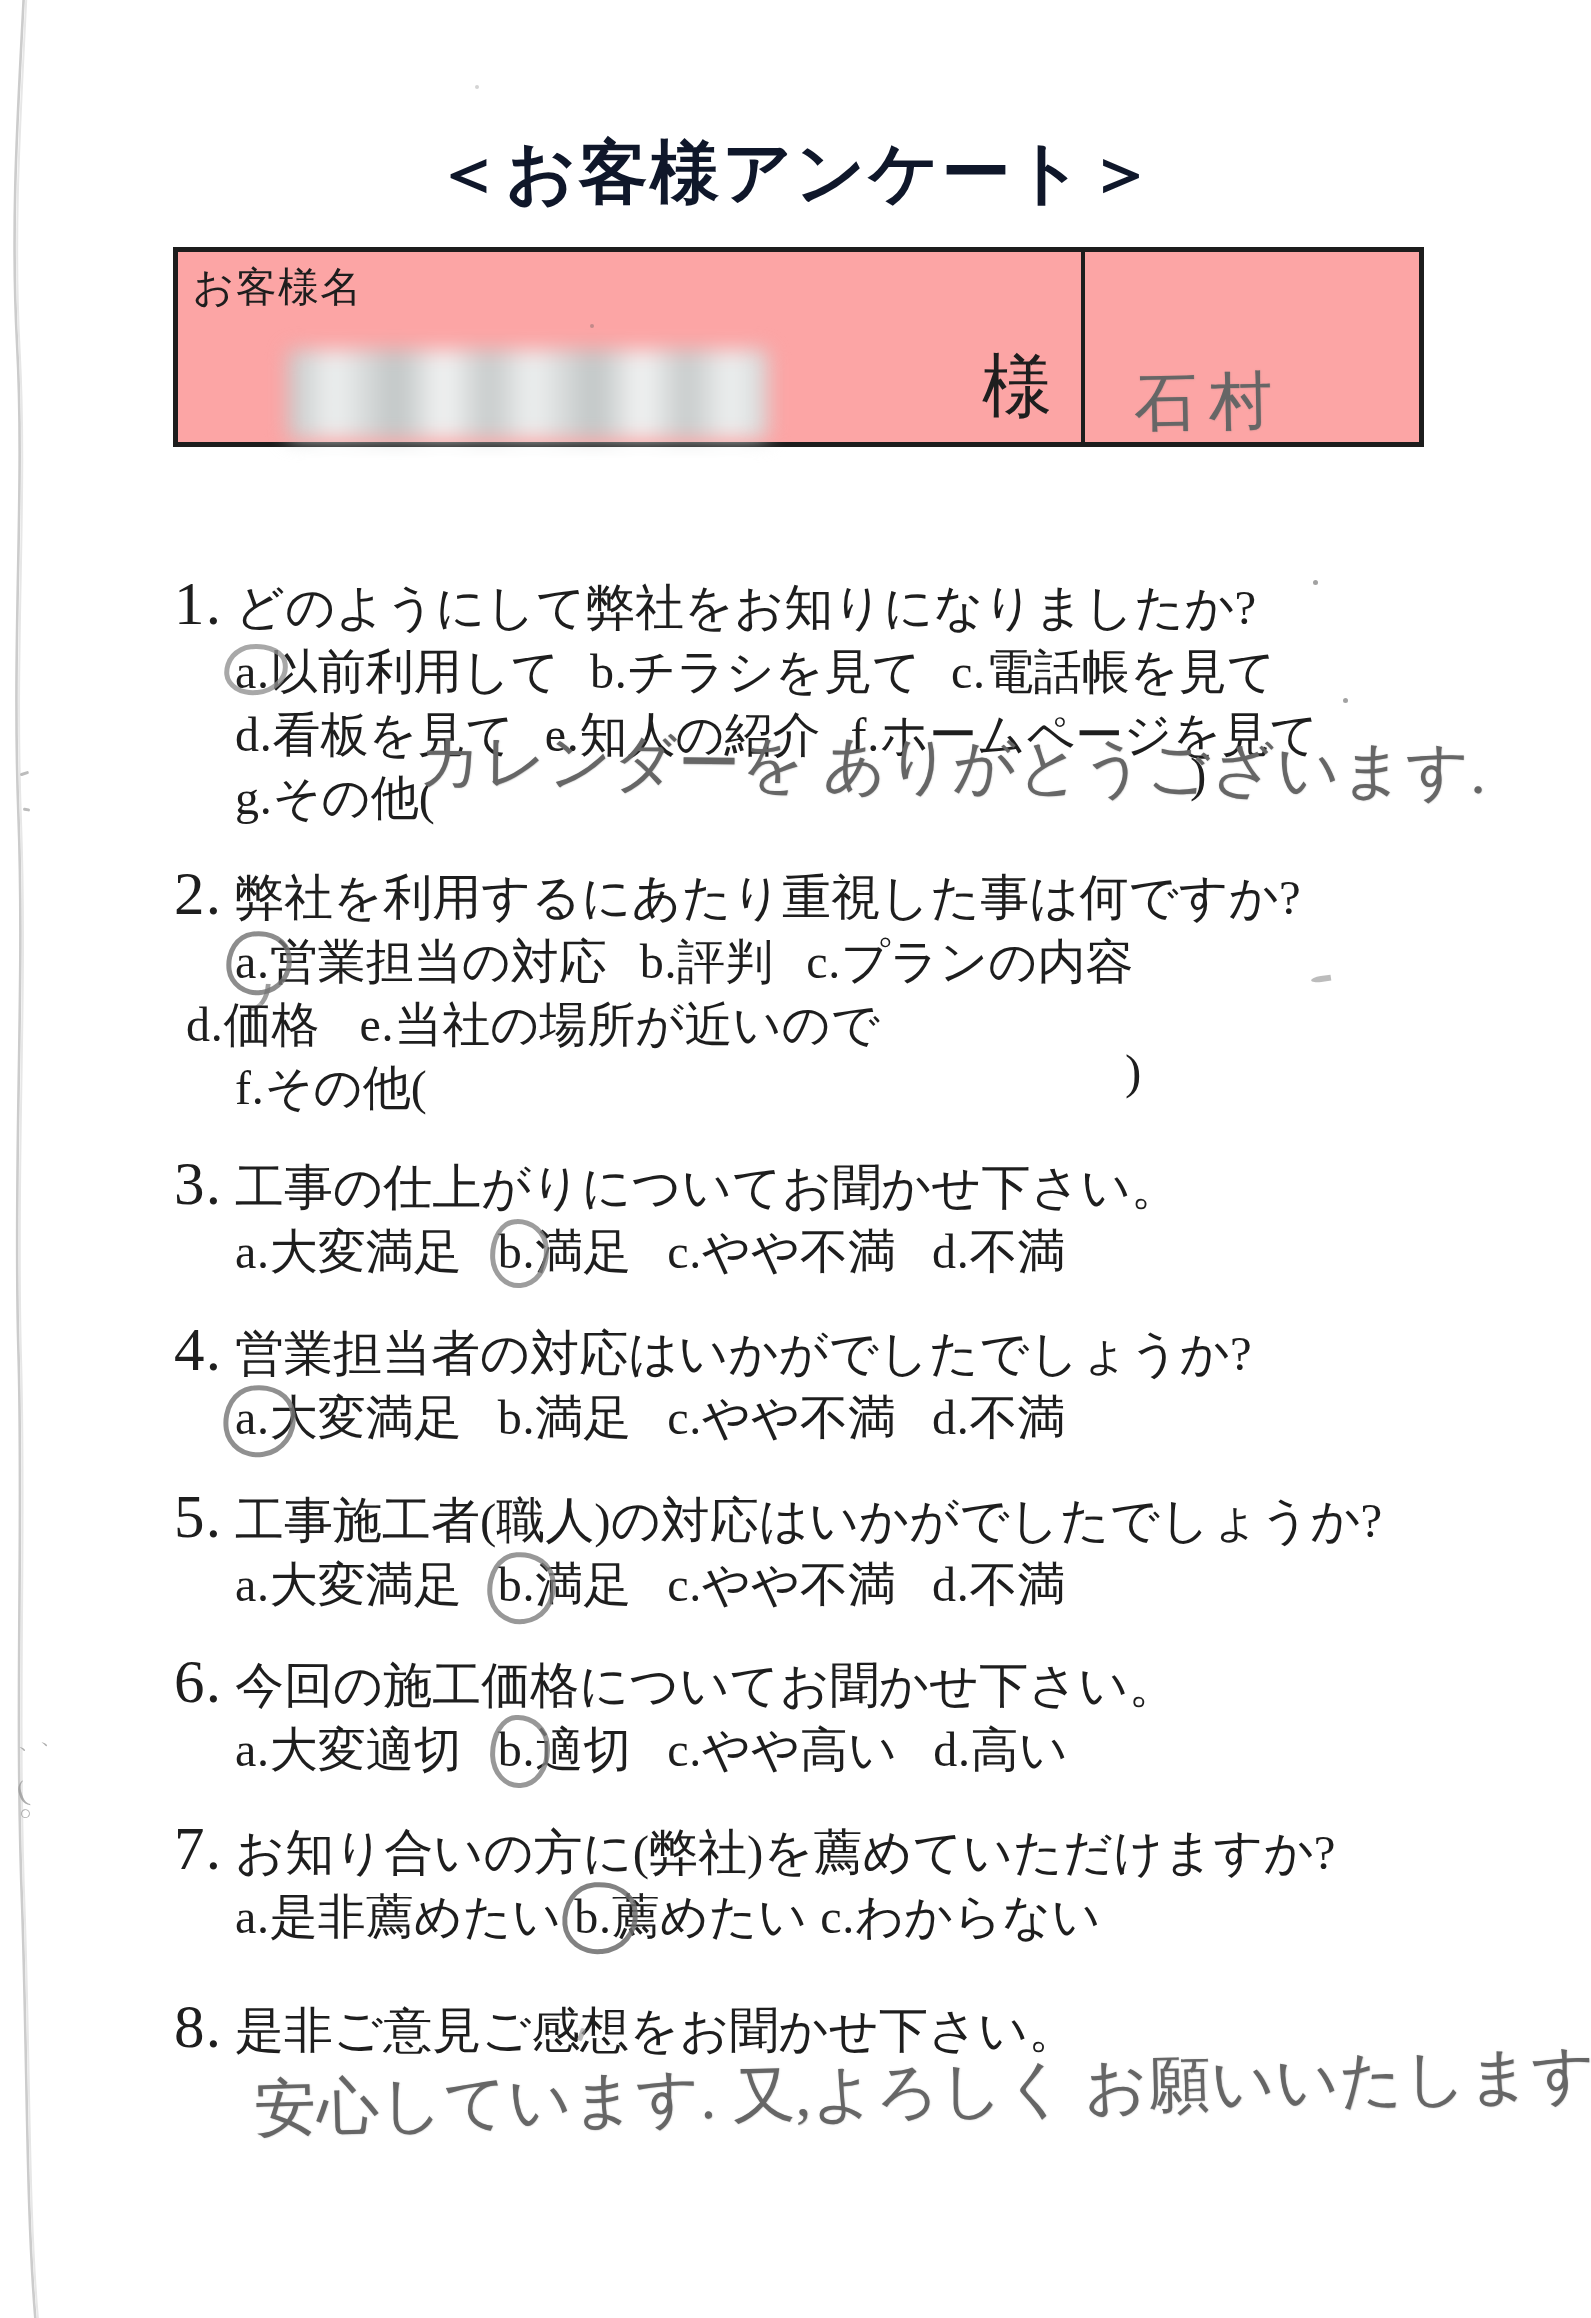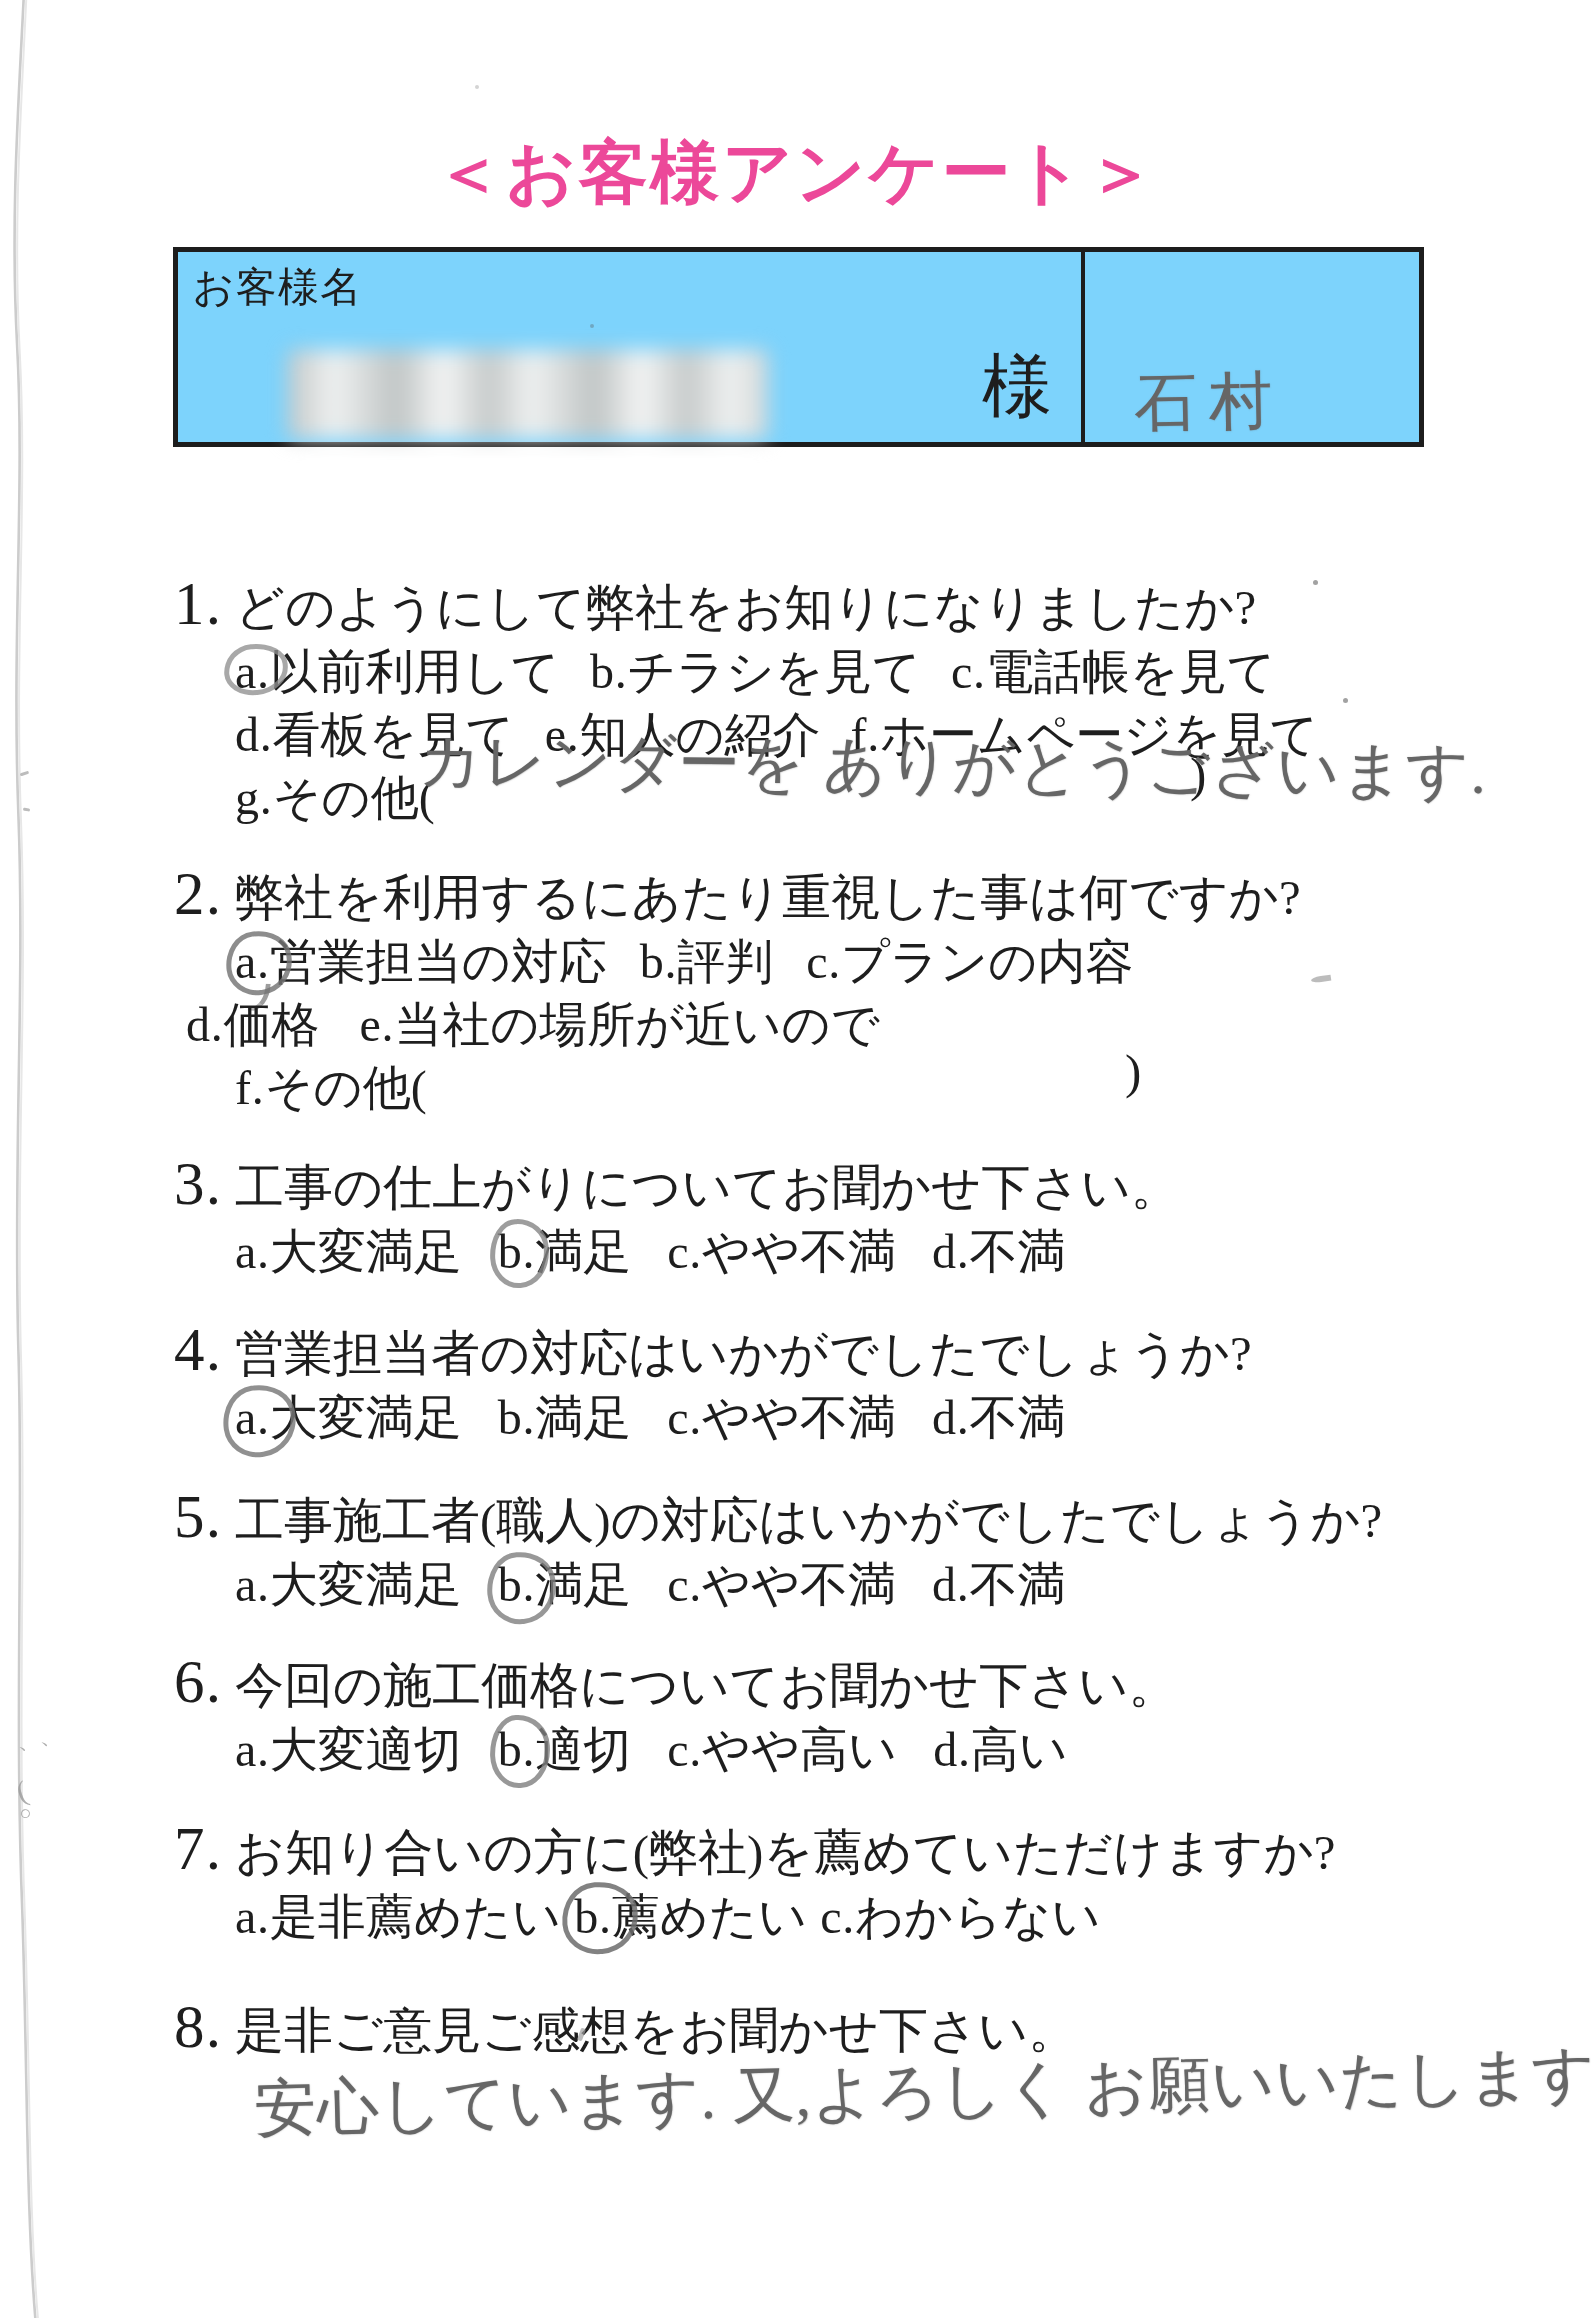--- a/index.html
+++ b/index.html
@@ -10,25 +10,25 @@
   }
   
   .torn-edge{position:absolute;left:0;top:0;width:59px;height:2319px;pointer-events:none;}
   .speck{position:absolute;background:#555;border-radius:50%;opacity:.55;}
   .pencil-mark{position:absolute;color:#9a9a9a;font-size:22.5px;opacity:.8;}
   .pencil-dash{position:absolute;background:#9f9f9f;opacity:.7;border-radius:2px;}
   
   .title{
     position:absolute;top:127px;left:0;width:100%;text-align:center;
     font-family:"Liberation Sans","DejaVu Sans",sans-serif;font-weight:bold;
-    font-size:69px;letter-spacing:2.6px;color:#ec4899;white-space:nowrap;
+    font-size:69px;letter-spacing:2.6px;color:#0f172a;white-space:nowrap;
   }
   
   .htable{position:absolute;left:173px;top:247px;width:1251px;height:200px;
-          border:5.3px solid #1d1d1d;box-sizing:border-box;display:flex;background:#7dd3fc;}
+          border:5.3px solid #1d1d1d;box-sizing:border-box;display:flex;background:#fca5a5;}
   .cell-left{position:relative;width:907px;border-right:4.6px solid #1d1d1d;box-sizing:border-box;}
   .cell-right{position:relative;flex:1;}
   .cell-label{font-size:41px;padding:8px 0 0 14.5px;letter-spacing:1.3px;}
   .honorific{position:absolute;right:29px;bottom:8px;font-size:70px;}
   .name-blur{
     position:absolute;left:110px;top:98px;width:480px;height:89px;
     background:repeating-linear-gradient(90deg,#c3c7c7 0px,#eff1f1 46px,#bfc4c4 109px,#f4f5f5 155px,#c9cdcd 198px);
     filter:blur(10px);border-radius:6.6px;
   }
   

